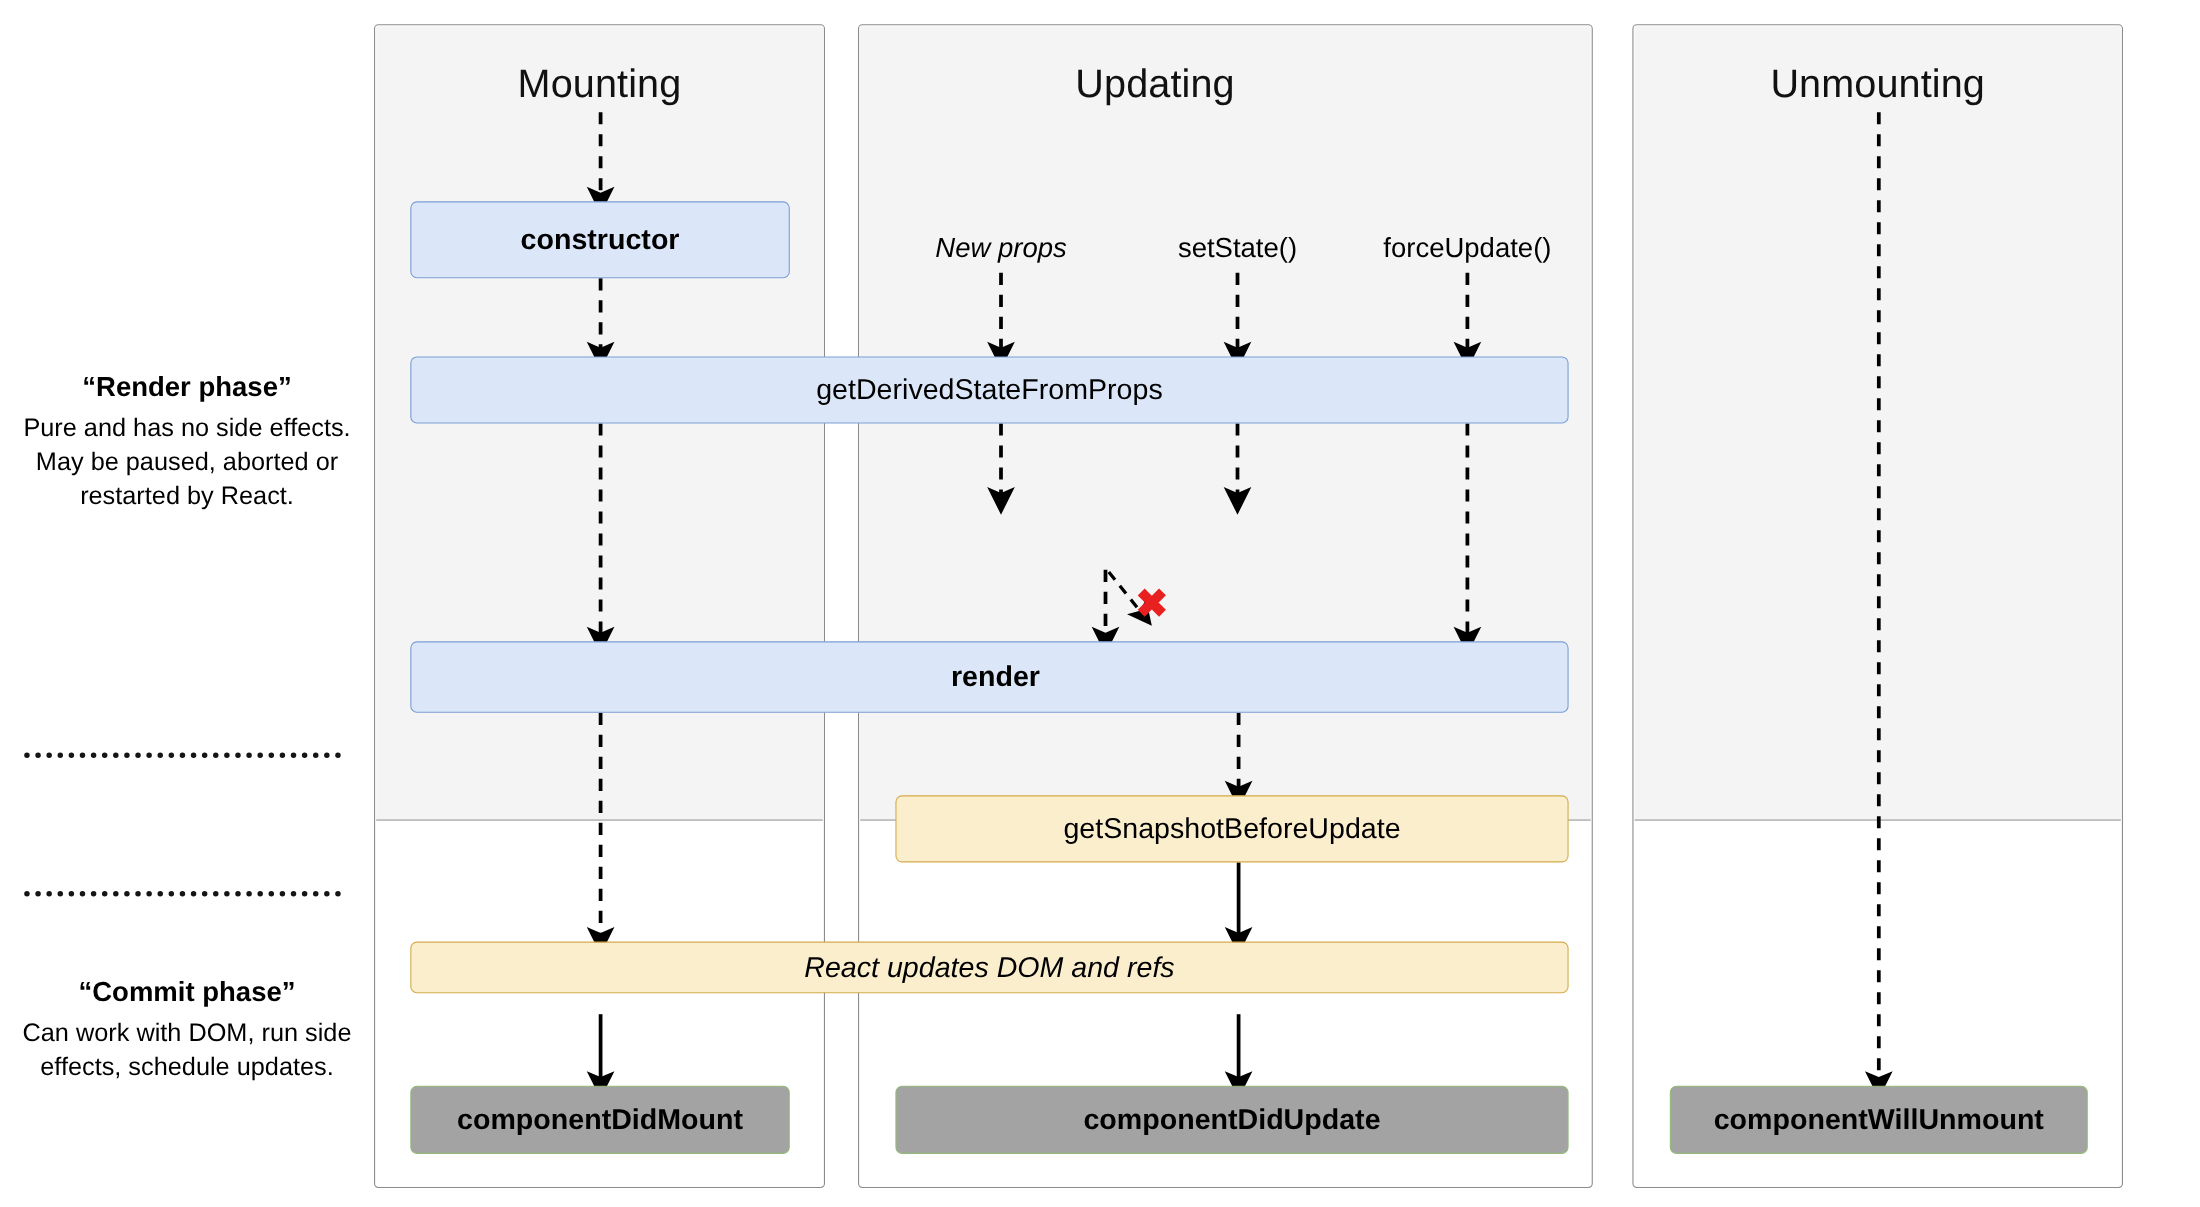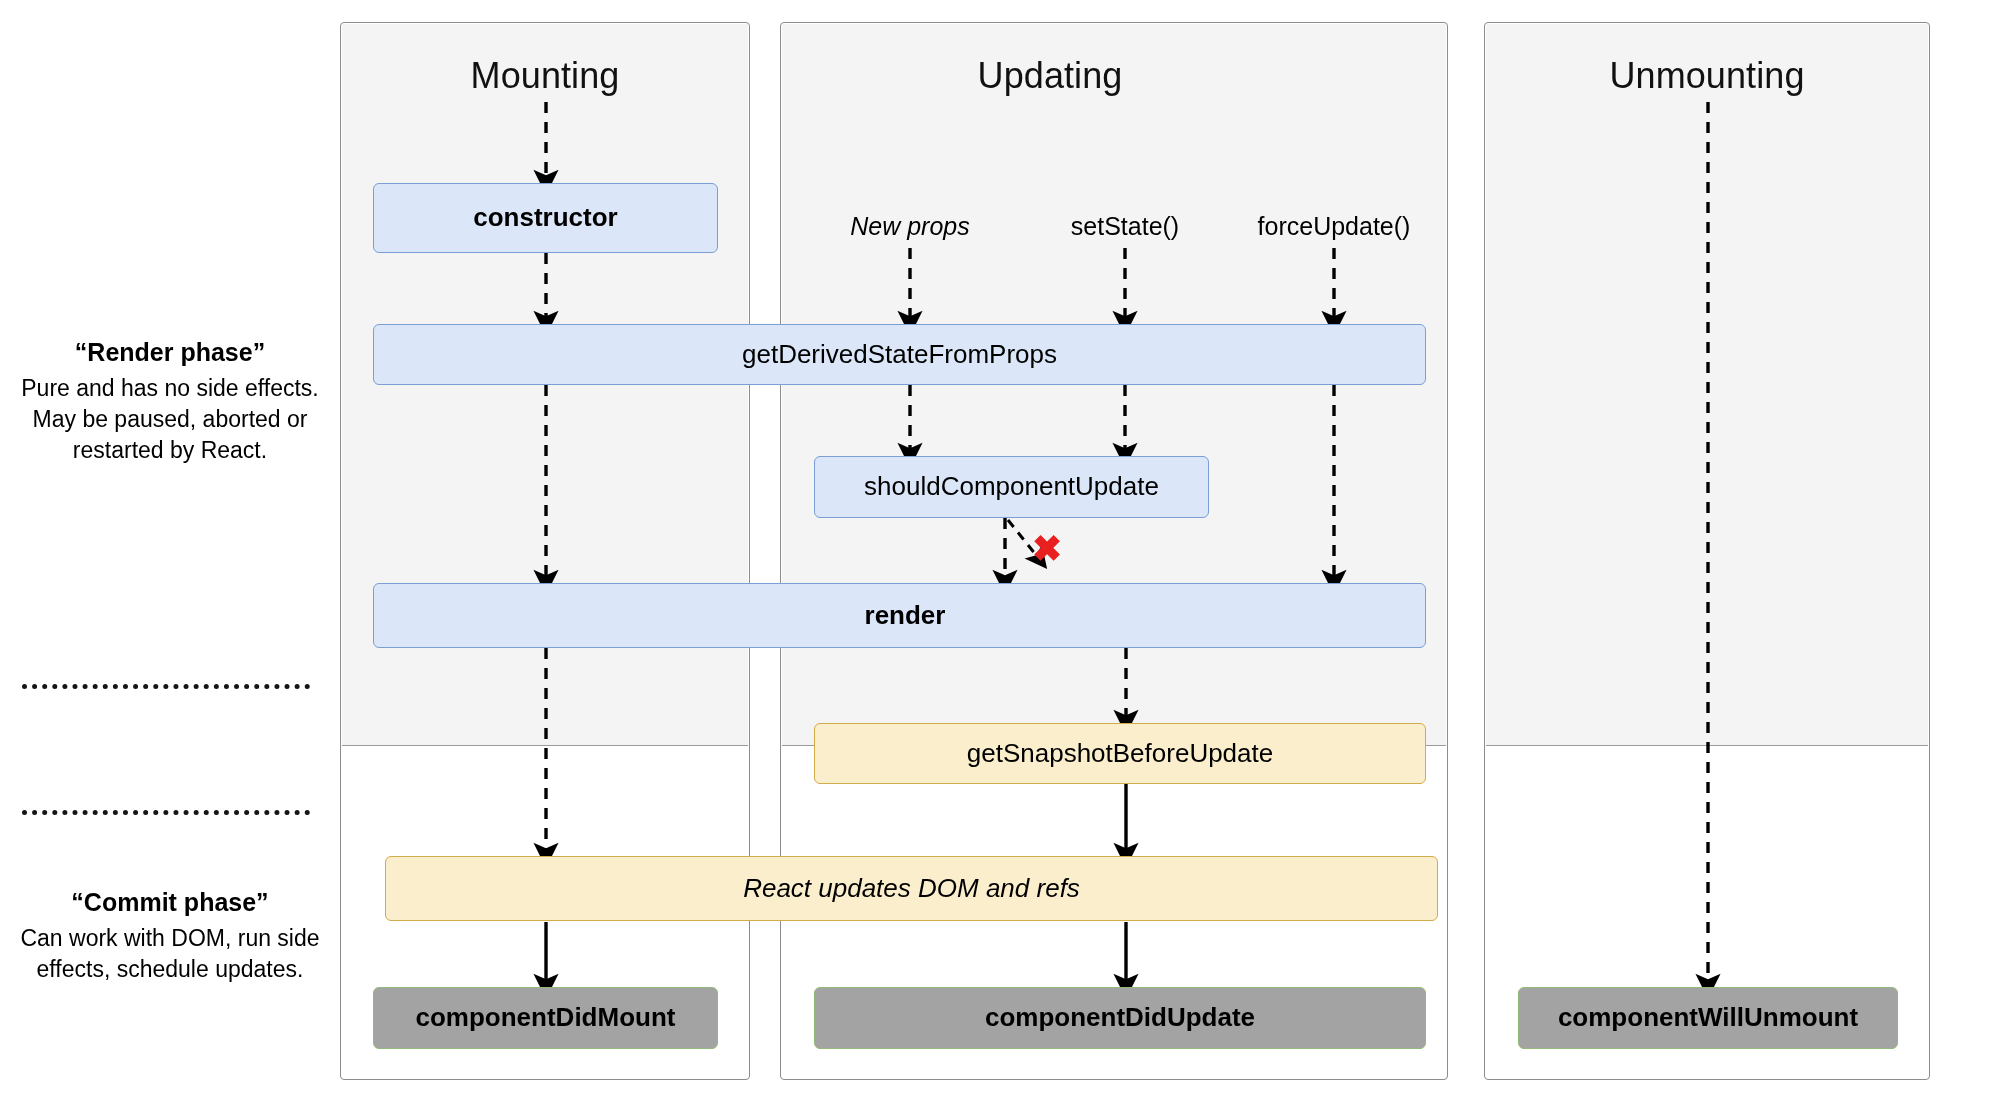--- a/index.html
+++ b/index.html
@@ -190,27 +190,26 @@
     </g>
   </svg>
 
   <div style="position:absolute; left:1032px; top:531px; font-size:36px;
               font-weight:bold; color:#e8201f; line-height:1;">✖</div>
 
   <div class="node blue bold" style="left:373px; top:183px; width:345px; height:70px;">constructor</div>
 
   <div class="node blue" style="left:373px; top:324px; width:1053px; height:61px;">getDerivedStateFromProps</div>
 
-  <div class="node blue" style="left:814px; top:456px; width:395px; height:62px;">shouldComponentUpdate</div>
 
   <div class="node blue bold" style="left:373px; top:583px; width:1053px; height:65px;padding-left:21px;">render</div>
 
   <div class="node yellow" style="left:814px; top:723px; width:612px; height:61px;">getSnapshotBeforeUpdate</div>
 
-  <div class="node yellow italic" style="left:385px; top:856px; width:1053px; height:65px;">React updates DOM and refs</div>
+  <div class="node yellow italic" style="left:373px; top:856px; width:1053px; height:47px;">React updates DOM and refs</div>
 
   <div class="node green bold" style="left:373px; top:987px; width:345px; height:62px;">componentDidMount</div>
 
   <div class="node green bold" style="left:814px; top:987px; width:612px; height:62px;">componentDidUpdate</div>
 
   <div class="node green bold" style="left:1518px; top:987px; width:380px; height:62px;">componentWillUnmount</div>
 
 </div>
 
 </body></html>

